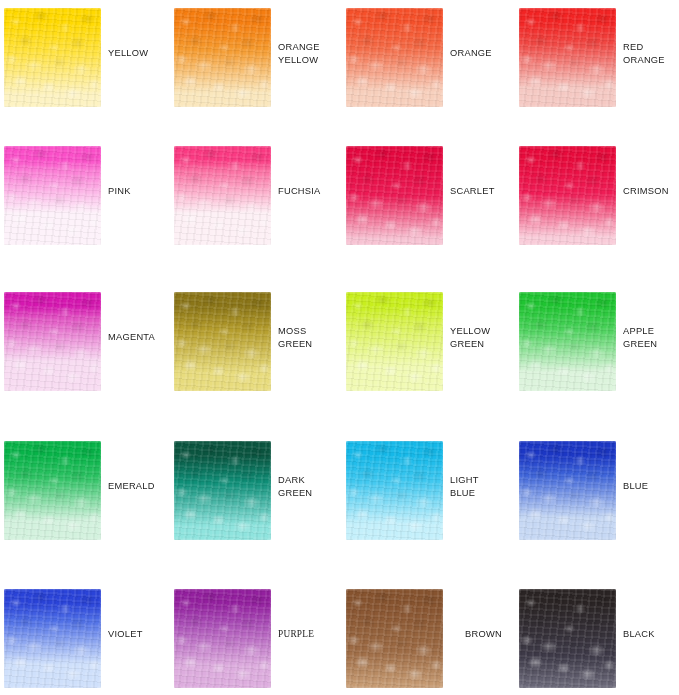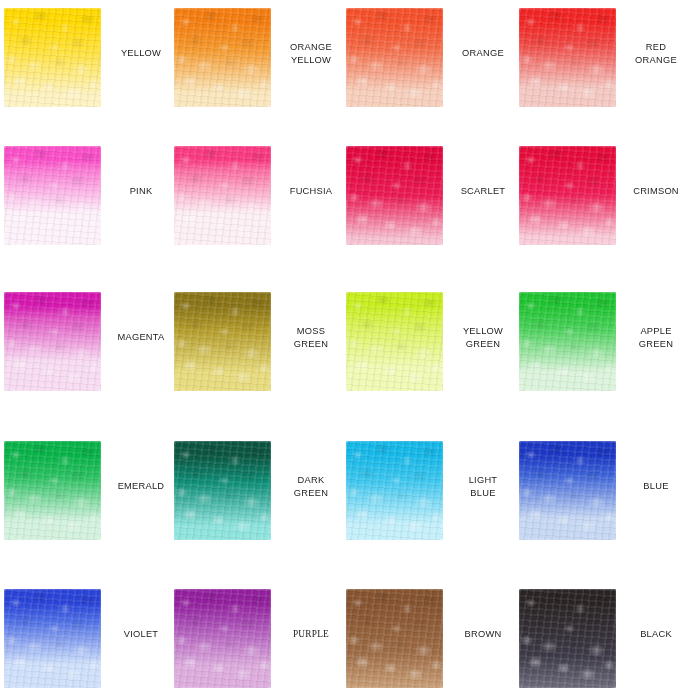--- a/index.html
+++ b/index.html
@@ -13,21 +13,20 @@
     height: 695px;
     font-family: "Liberation Sans", "DejaVu Sans", sans-serif;
     overflow: hidden;
   }
 
   #swatch-chart {
     position: relative;
     width: 679px;
     height: 695px;
     background: #ffffff;
-    text-align: center;
   }
 
   .swatch-cell {
     position: absolute;
     width: 172px;
     height: 148px;
   }
 
   .swatch-wrap {
     position: absolute;
@@ -313,21 +312,21 @@
       <div class="swatch-label" style="color: rgb(28, 28, 28); font-family: Liberation Serif, serif;">PURPLE</div>
     </div>
     <div class="swatch-cell" style="left: 344px; top: 585px;">
       <div class="swatch-wrap">
         <div class="swatch-paint" style="background: linear-gradient(rgb(134, 83, 47) 0%, rgb(134, 83, 47) 14%, rgb(156, 106, 68) 62%, rgb(198, 155, 115) 97%, rgb(198, 155, 115) 100%);"></div>
         <div class="swatch-texture-a"></div>
         <div class="swatch-texture-b"></div>
         <div class="swatch-texture-c"></div>
         <div class="swatch-edge"></div>
       </div>
-      <div class="swatch-label" style="color: rgb(28, 28, 28);">BROWN</div>
+      <div class="swatch-label" style="color: rgb(28, 28, 28); margin-left: 15px;">BROWN</div>
     </div>
     <div class="swatch-cell" style="left: 517px; top: 585px;">
       <div class="swatch-wrap">
         <div class="swatch-paint" style="background: linear-gradient(rgb(42, 36, 36) 0%, rgb(42, 36, 36) 14%, rgb(62, 58, 72) 67%, rgb(106, 104, 120) 97%, rgb(106, 104, 120) 100%);"></div>
         <div class="swatch-texture-a"></div>
         <div class="swatch-texture-b"></div>
         <div class="swatch-texture-c"></div>
         <div class="swatch-edge"></div>
       </div>
       <div class="swatch-label" style="color: rgb(28, 28, 28);">BLACK</div>

